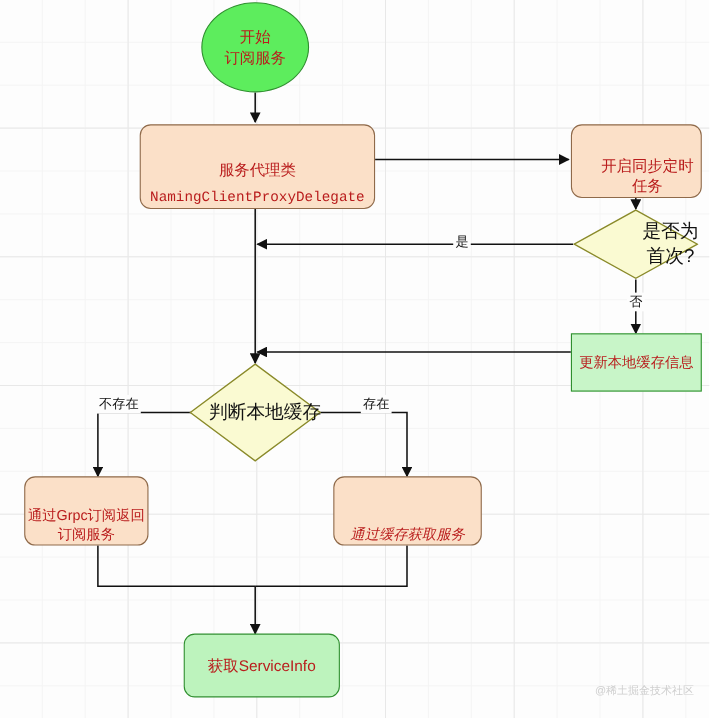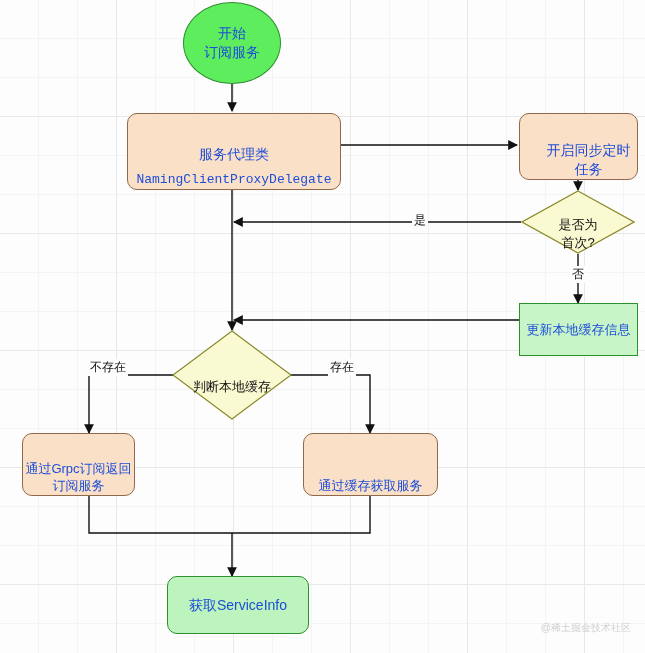--- a/index.html
+++ b/index.html
@@ -28,21 +28,21 @@
     width: 645px;
     height: 653px;
   }
   .node {
     position: absolute;
     box-sizing: border-box;
     display: flex;
     align-items: center;
     justify-content: center;
     text-align: center;
-    color: #1d4ed8;
+    color: #b91c1c;
     line-height: 1.35;
     z-index: 3;
   }
   .node-peach {
     background: #fbe0c8;
     border: 1px solid #8f6a4a;
     border-radius: 10px;
     align-items: flex-end;
   }
   .node-green-circle {
@@ -65,30 +65,30 @@
     z-index: 3;
   }
   .diamond-shape {
     position: absolute;
     left: 0; top: 0;
     width: 100%;
     height: 100%;
   }
   .diamond-label {
     position: absolute;
-    left: 0; top: 12px;
+    left: 0; top: 0;
     width: 100%;
     height: 100%;
     display: flex;
     align-items: center;
-    justify-content: center;
+    justify-content: flex-end;
     text-align: center;
     color: #111111;
     line-height: 1.35;
-    font-size: 13px;
+    font-size: 17px;
   }
   .t13 { font-size: 13px; }
   .t14 { font-size: 14px; }
   .mono {
     font-family: "Liberation Mono", "DejaVu Sans Mono", monospace;
     font-size: 13px;
   }
   .stack { display: block; }
   .stack > span { display: block; }
   .edge-label {
@@ -192,21 +192,21 @@
     </div>
   </div>
 
   <div class="node node-peach t13" style="left:22px; top:433px; width:113px; height:63px;">
     <span class="stack">
       <span>通过Grpc订阅返回</span>
       <span>订阅服务</span>
     </span>
   </div>
 
-  <div class="node node-peach t13" style="left:303px; top:433px; width:135px; height:63px;">
+  <div class="node node-peach t13" style="left:303px; top:433px; width:135px; height:63px;font-style:italic;">
     <span class="stack">
       <span>通过缓存获取服务</span>
     </span>
   </div>
 
   <div class="node node-green-round t14" style="left:167px; top:576px; width:142px; height:58px;">
     <span>获取ServiceInfo</span>
   </div>
 
   <div class="edge-label" style="left:412px; top:212px;">是</div>

